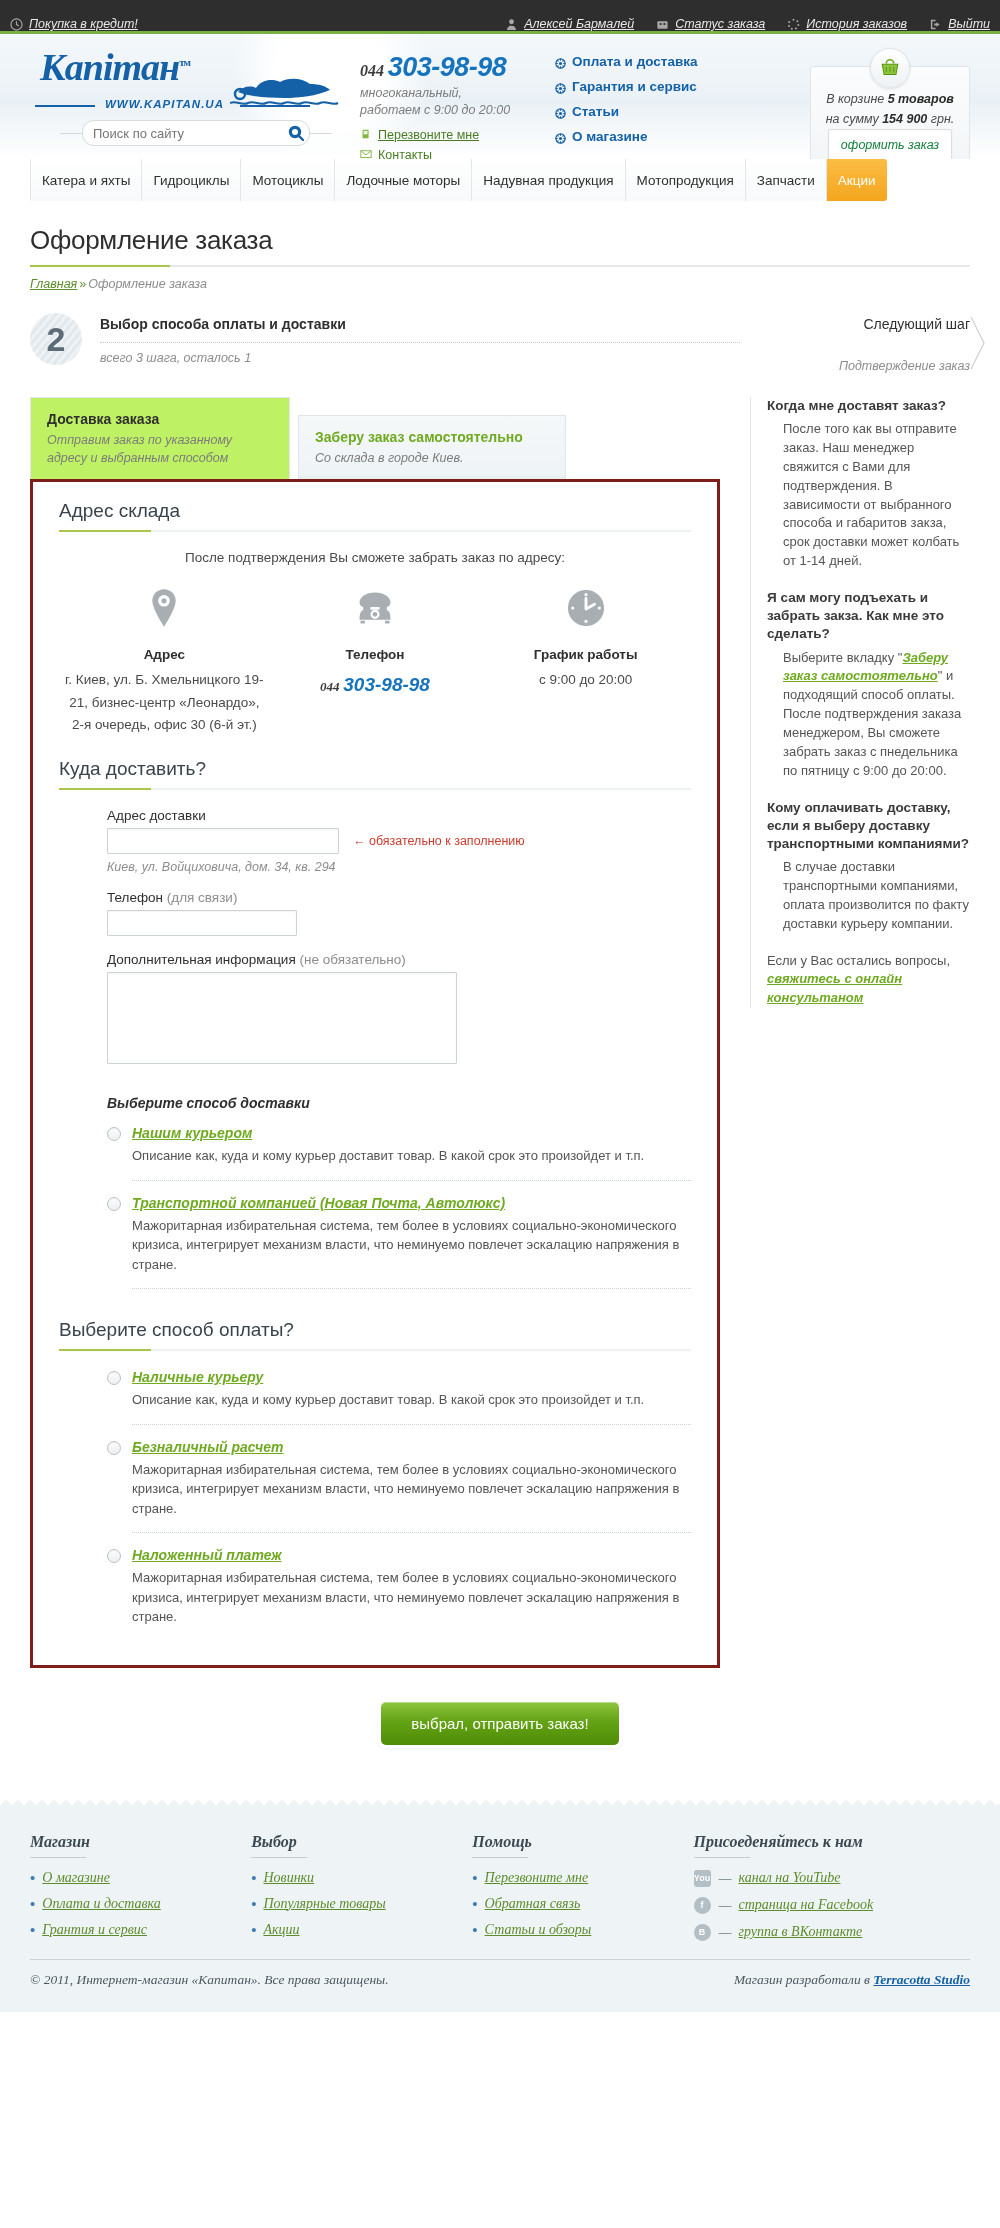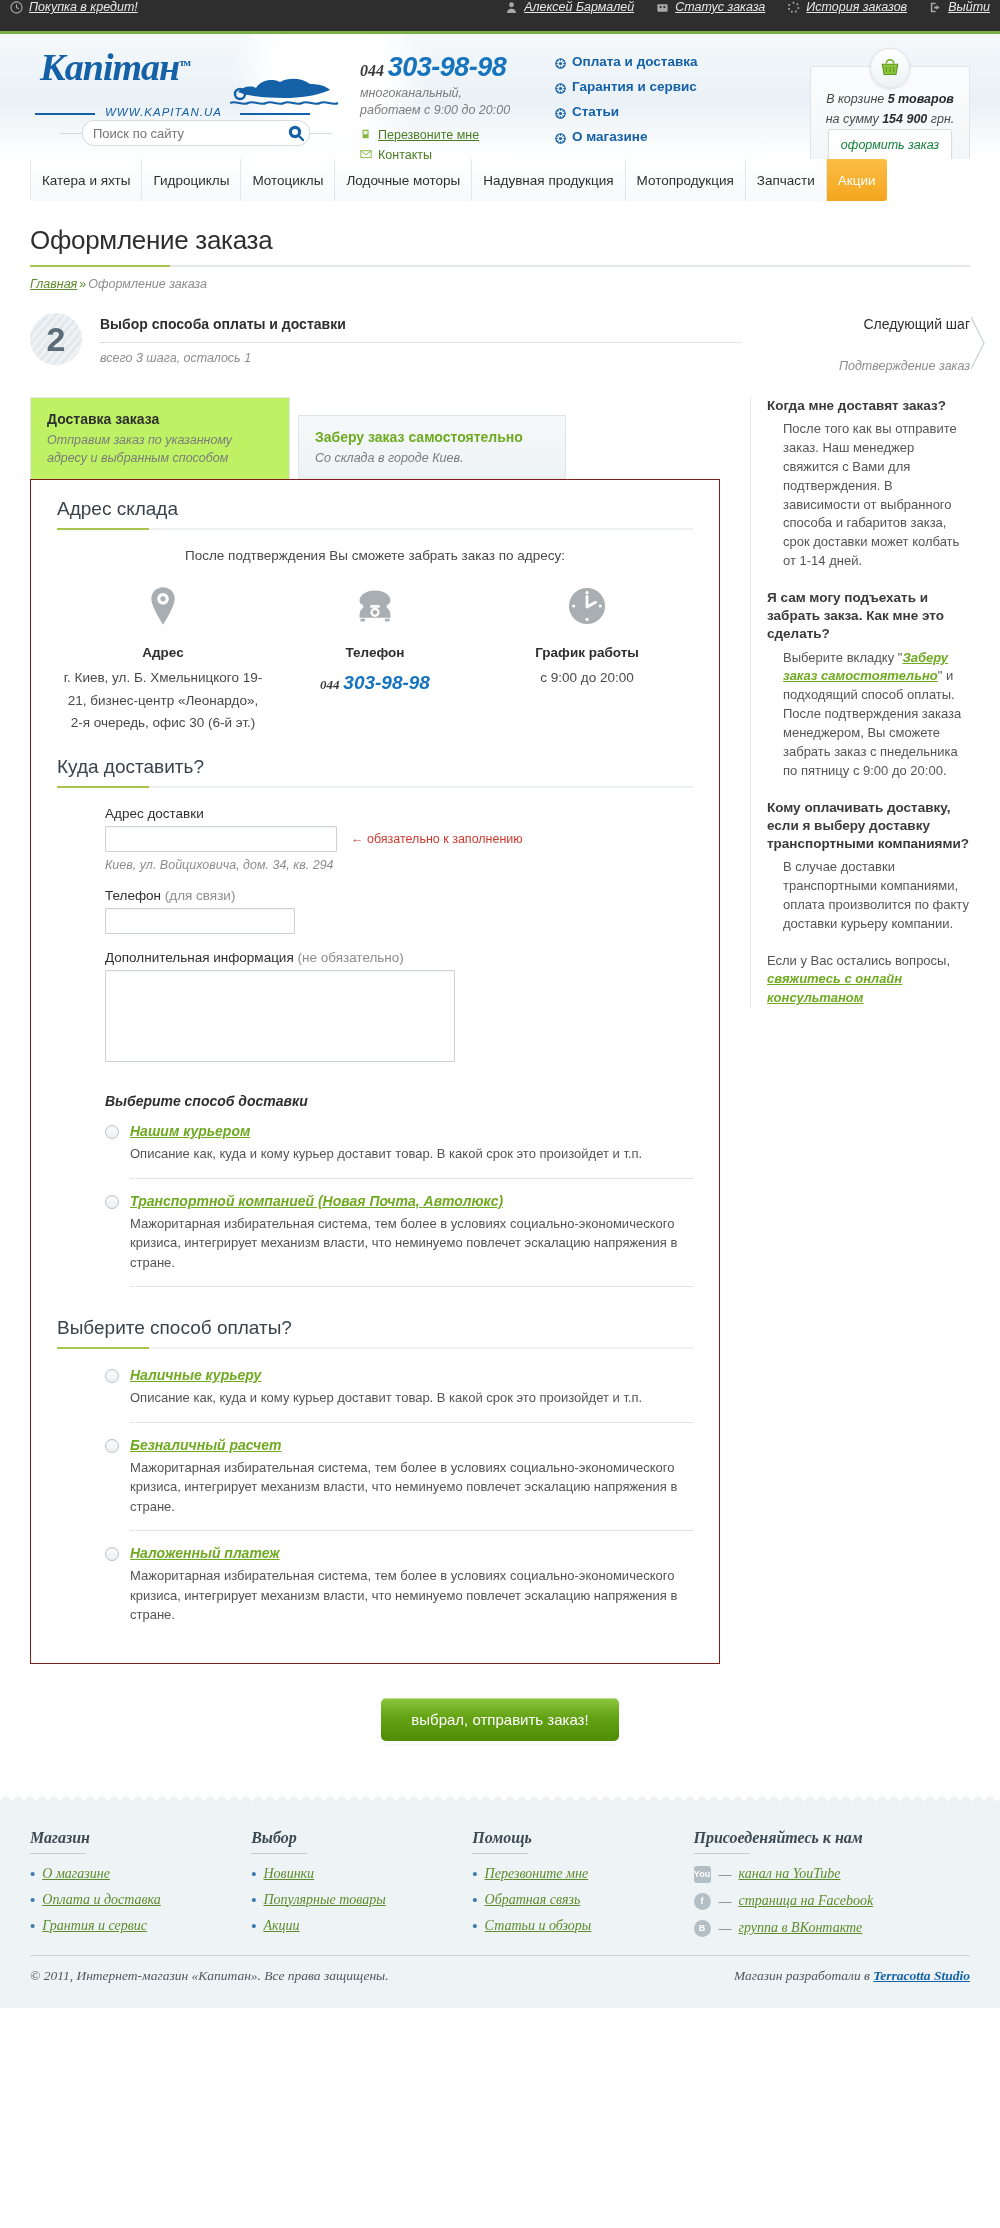--- a/index.html
+++ b/index.html
@@ -11,21 +11,21 @@
     font-size:13px; color:#4a4a4a;
     background:#ffffff;
     overflow:hidden; position:relative;
   }
   .wrap { width:1000px; margin:0 auto; position:relative; }
   .inner { width:940px; margin:0 auto; position:relative; }
 
   
   .topbar {
     height:34px; background:#2e2e2e; border-bottom:3px solid #79b043;
-    display:flex; align-items:flex-start; color:#e6e6e6;
+    display:flex; align-items:flex-end; color:#e6e6e6;
   }
   .topbar .inner { display:flex; align-items:center; width:980px; }
   .tb-left { flex:1; display:flex; align-items:center; }
   .tb-right { display:flex; align-items:center; gap:22px; }
   .tb-link {
     display:flex; align-items:center; gap:6px;
     color:#e8e8e8; font-style:italic; font-size:12.5px; text-decoration:none;
   }
   .tb-link .lbl { text-decoration:underline; white-space:nowrap; }
   .tb-ico { width:13px; height:13px; opacity:.85; display:inline-block; }
@@ -48,23 +48,23 @@
   .logo-text {
     font-family:"Liberation Serif", serif; font-style:italic; font-weight:bold;
     font-size:38px; color:#1461a8; letter-spacing:-1px; line-height:1;
     position:relative; display:inline-block; padding-left:10px;
   }
   .logo-tm { font-size:11px; vertical-align:super; font-style:normal; }
   .logo-boat {
     position:absolute; right:10px; top:28px; width:120px; height:30px;
   }
   .logo-url {
-    font-family:"Liberation Sans", sans-serif; font-weight:normal; font-style:italic;
+    font-family:"Liberation Sans", sans-serif; font-weight:bold; font-style:italic;
     font-size:11.5px; color:#1461a8; letter-spacing:1px;
-    margin-top:20px; padding-left:75px; position:relative;
+    margin-top:12px; padding-left:75px; position:relative;
   }
   .logo-url::before, .logo-url::after {
     content:""; position:absolute; top:7px; height:2px; background:#1461a8;
   }
   .logo-url::before { left:5px; width:60px; }
   .logo-url::after { left:210px; width:70px; }
 
   .phone-box { width:195px; padding-top:4px; }
   .phone-main { white-space:nowrap; }
   .phone-code {
@@ -189,21 +189,21 @@
     background:#bef264; border-bottom:none; text-decoration:none; display:block;
   }
   .tab.inactive {
     background:linear-gradient(180deg,#f5f8f9,#eef3f5);
     margin-left:8px; width:268px; box-shadow:inset 0 -4px 6px -4px rgba(0,0,0,.07);
   }
   .tab-t { font-size:14px; font-weight:bold; color:#2f2f2f; }
   .tab.inactive .tab-t { color:#6faa21; }
   .tab-s { font-size:12.5px; font-style:italic; color:#7c7c7c; margin-top:4px; line-height:1.45; }
 
-  .panel { border:1px solid #7f1d1d; background:#fff; padding:18px 26px 26px; }
+  .panel { border:3px solid #7f1d1d; background:#fff; padding:18px 26px 26px; }
 
   .sec-h { font-size:19px; color:#38434c; font-weight:normal; margin:0; }
   .sec-rule { height:2px; background:#edf1f3; margin-top:8px; margin-bottom:18px; position:relative; }
   .sec-rule::before { content:""; position:absolute; left:0; top:0; width:92px; height:2px; background:#a8c64a; }
 
   .wh-lead { text-align:center; font-size:13.5px; color:#4a4a4a; margin-bottom:18px; }
   .wh-cols { display:flex; justify-content:space-around; text-align:center; }
   .wh-col { width:200px; }
   .wh-ico { height:50px; display:flex; align-items:center; justify-content:center; margin-bottom:14px; }
   .wh-t { font-size:13.5px; font-weight:bold; color:#2f2f2f; margin-bottom:7px; }

